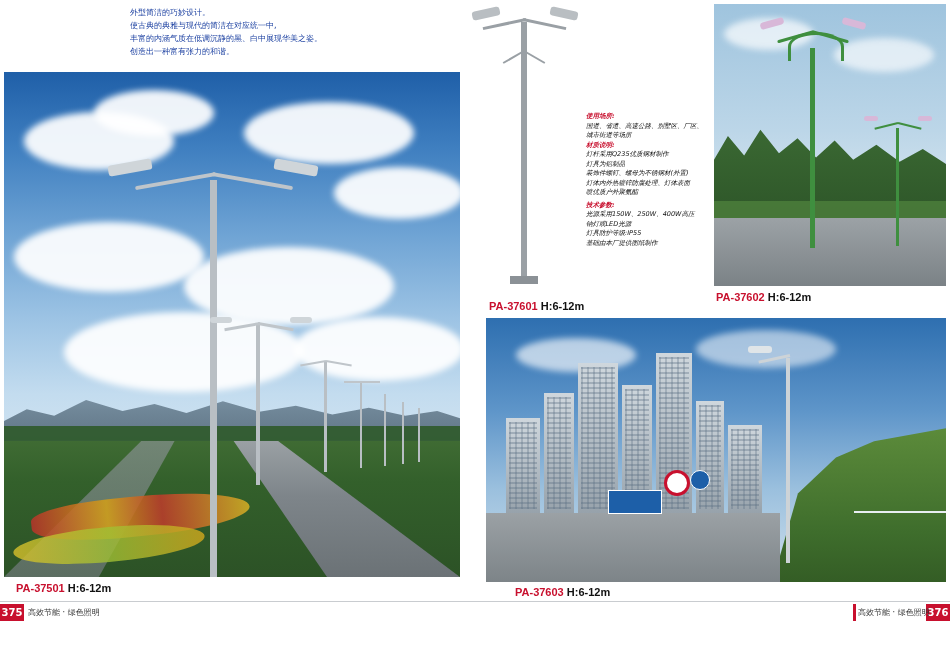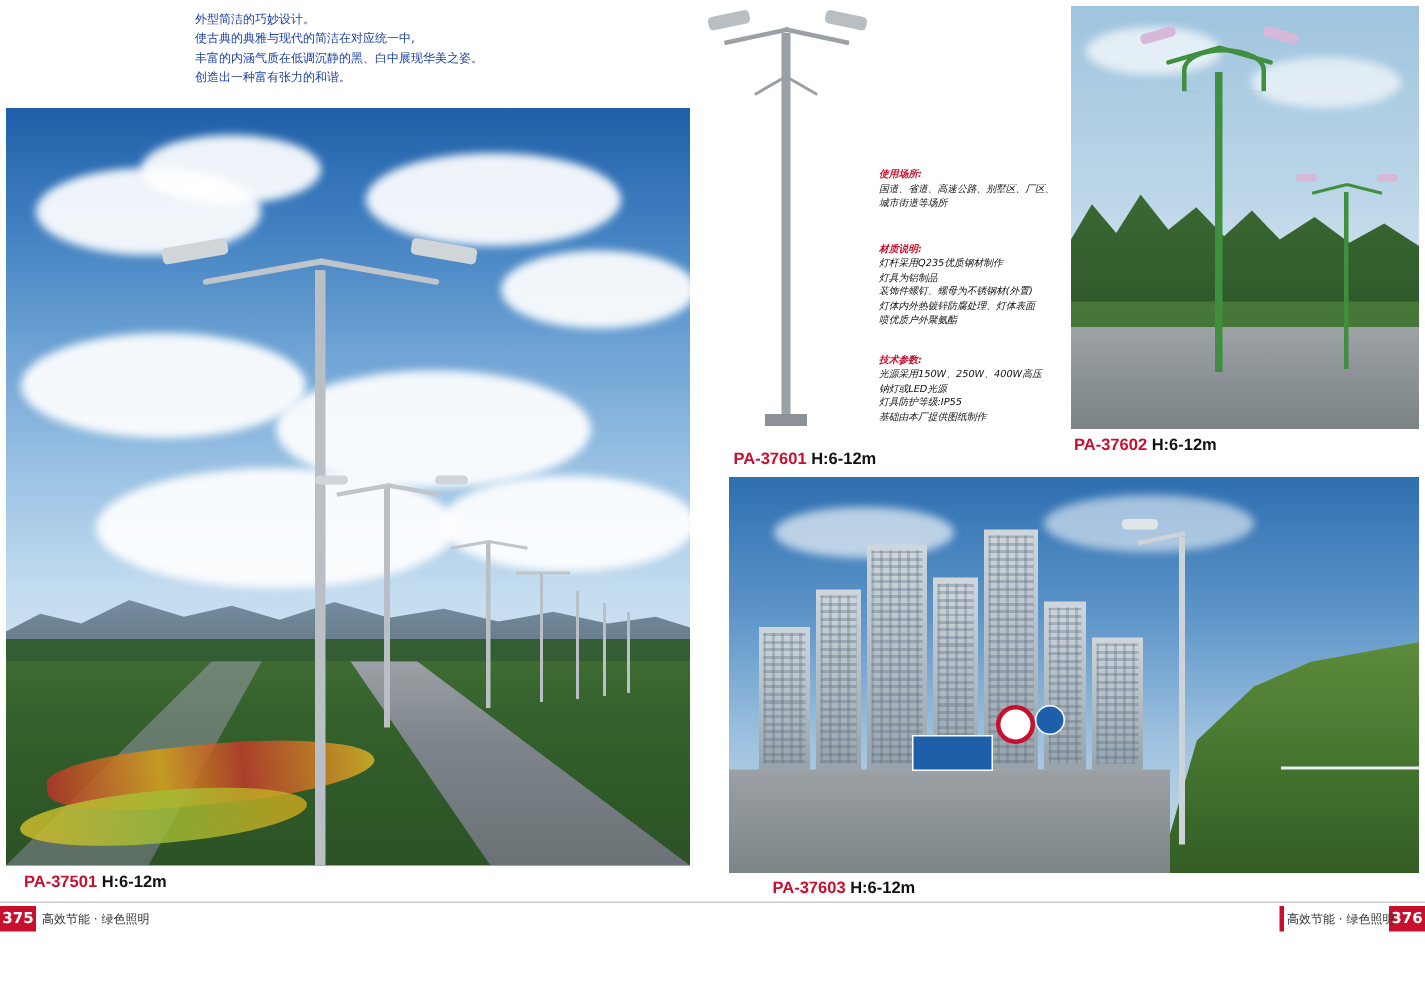--- a/index.html
+++ b/index.html
@@ -201,27 +201,27 @@
       <div class="arm" style="left:57px;top:14px;width:44px;height:3px;background:#9aa0a5;transform:rotate(12deg);transform-origin:left center;"></div>
       <div class="lamp-head" style="left:6px;top:5px;width:28px;height:9px;background:#b9bec2;transform:rotate(-12deg);"></div>
       <div class="lamp-head" style="left:84px;top:5px;width:28px;height:9px;background:#b9bec2;transform:rotate(12deg);"></div>
       <div class="arm" style="left:34px;top:46px;width:24px;height:2px;background:#9aa0a5;transform:rotate(-30deg);transform-origin:right center;"></div>
       <div class="arm" style="left:58px;top:46px;width:24px;height:2px;background:#9aa0a5;transform:rotate(30deg);transform-origin:left center;"></div>
     </div>
 
     <div class="specs">
       <div class="hdr">使用场所:</div>
       <div>国道、省道、高速公路、别墅区、厂区、城市街道等场所</div>
-      <div class="hdr" style="margin-top:21px;">材质说明:</div>
+      <div class="hdr" style="margin-top:0;">材质说明:</div>
       <div>灯杆采用Q235优质钢材制作</div>
       <div>灯具为铝制品</div>
       <div>装饰件螺钉、螺母为不锈钢材(外置)</div>
       <div>灯体内外热镀锌防腐处理、灯体表面</div>
       <div>喷优质户外聚氨酯</div>
-      <div class="hdr" style="margin-top:17px;">技术参数:</div>
+      <div class="hdr" style="margin-top:3px;">技术参数:</div>
       <div>光源采用150W、250W、400W高压</div>
       <div>钠灯或LED光源</div>
       <div>灯具防护等级:IP55</div>
       <div>基础由本厂提供图纸制作</div>
     </div>
   </div>
   <div class="caption" style="left:489px;top:300px;">
     <span class="code">PA-37601</span>
     <span>H:6-12m</span>
   </div>

